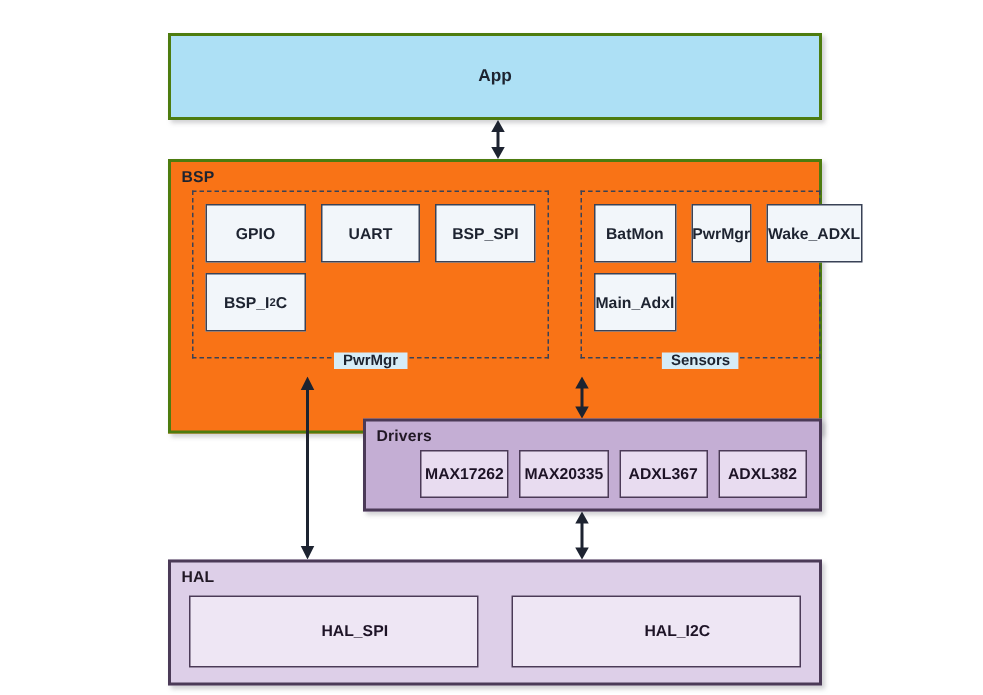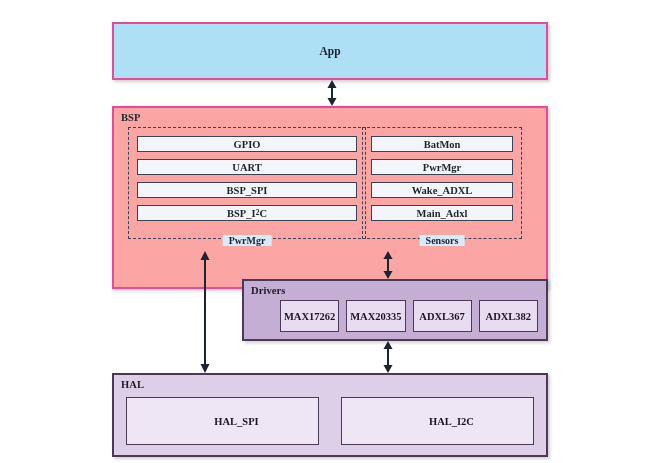--- a/index.html
+++ b/index.html
@@ -20,23 +20,22 @@
     position: relative;
     width: 655px;
     height: 463px;
     background: #ffffff;
   }
 
   
   .layer {
     position: absolute;
     box-sizing: border-box;
-    border: 2px solid #ec4899;
+    border: 2px solid #4d7c0f;
     box-shadow: 2px 2px 3px rgba(120,120,130,0.35);
-    font-family: Liberation Serif, serif;
   }
 
   .layer-title {
     position: absolute;
     top: 4px;
     left: 7px;
     font-size: 10.5px;
     font-weight: bold;
     color: #1d2330;
     letter-spacing: 0.1px;
@@ -58,36 +57,36 @@
     font-weight: bold;
     color: #1d2330;
   }
 
   
   #bsp-layer {
     left: 112px;
     top: 106px;
     width: 436px;
     height: 183px;
-    background: #fca5a5;
+    background: #f97316;
   }
 
   .group {
     position: absolute;
     box-sizing: border-box;
     border: 1.6px dashed #3a4256;
   }
   #comms-group {
     left: 14px;
     top: 19px;
     width: 238px;
     height: 112px;
   }
   #sensors-group {
-    left: 248px;
+    left: 273px;
     top: 19px;
     width: 160px;
     height: 112px;
   }
   .group-label {
     position: absolute;
     bottom: -8px;
     left: 50%;
     transform: translateX(-50%);
     background: #d6ecf7;
@@ -98,21 +97,21 @@
     white-space: nowrap;
   }
 
   .cell-grid {
     position: absolute;
     left: 8px;
     top: 8px;
     right: 8px;
     bottom: 17px;
     display: grid;
-    grid-template-columns: 1fr;
+    grid-template-columns: 1fr 1fr 1fr;
     grid-auto-rows: 1fr;
     gap: 7px 10px;
   }
 
   .cell {
     box-sizing: border-box;
     border: 1.6px solid #3a4256;
     background: #f2f6fa;
     display: flex;
     align-items: center;

